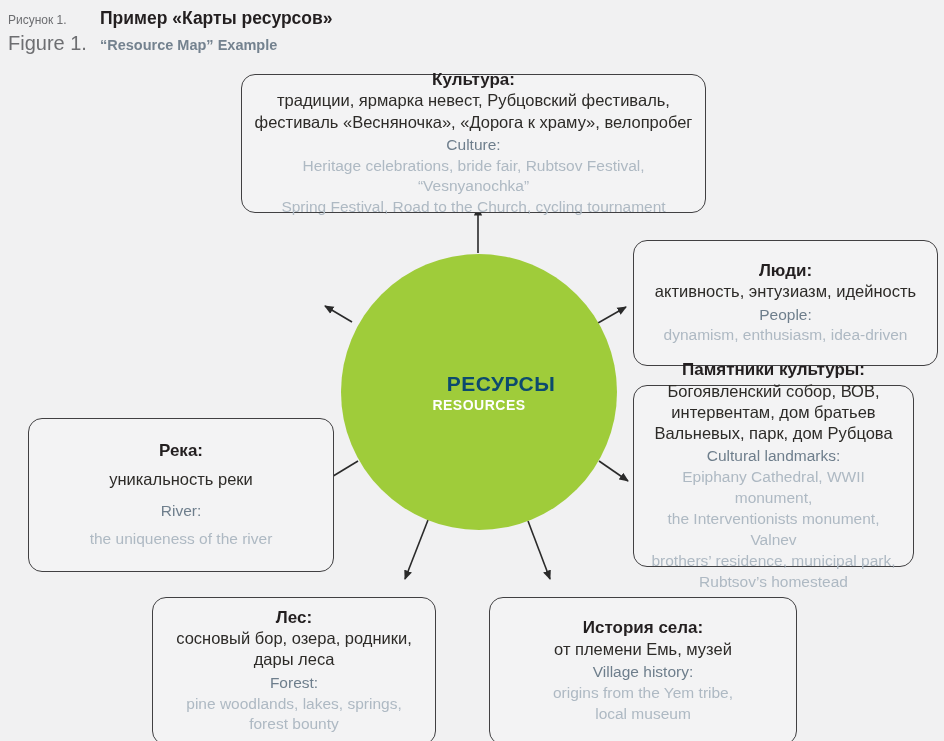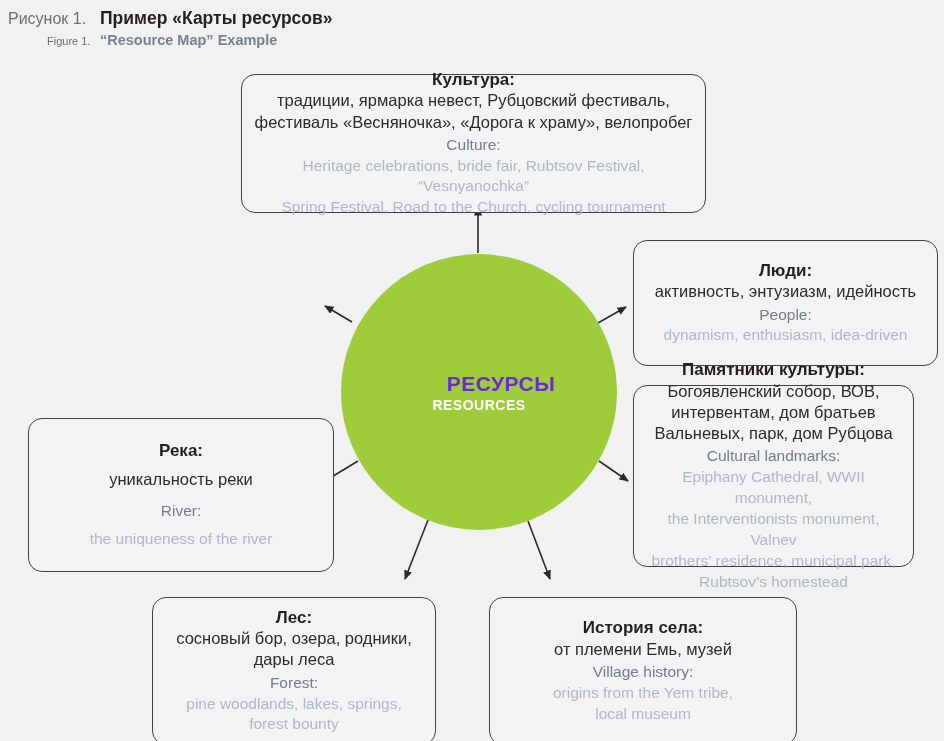--- a/index.html
+++ b/index.html
@@ -15,23 +15,23 @@
   }
 
   
   .fig-title {
     position:absolute; left:8px; top:8px;
     display:grid;
     grid-template-columns:92px auto;
     row-gap:3px;
     align-items:baseline;
   }
-  .fig-label-ru { font-size:16px; color:#6d6e71; }
+  .fig-label-ru { font-size:12px; color:#6d6e71; }
   .fig-title-ru { font-size:17.5px; font-weight:700; color:#231f20; }
-  .fig-label-en { font-size:11px; color:#6d6e71;margin-left:39px; }
+  .fig-label-en { font-size:20px; color:#6d6e71; }
   .fig-title-en { font-size:14.5px; font-weight:700; color:#74828f; }
 
   
   .node {
     position:absolute;
     box-sizing:border-box;
     border:1.4px solid #414042;
     border-radius:14px;
     background:#f3f3f4;
     display:flex; flex-direction:column;
@@ -57,21 +57,21 @@
   .center-circle {
     position:absolute;
     left:341px; top:254px;
     width:276px; height:276px;
     border-radius:50%;
     background:#9fcc3a;
     display:flex; flex-direction:column;
     justify-content:center; align-items:center;
     text-align:center;
   }
-  .center-ru { font-weight:700; font-size:21px; color:#6d28d9; letter-spacing:0.5px;margin-left:44px; }
+  .center-ru { font-weight:700; font-size:21px; color:#0c4a6e; letter-spacing:0.5px;margin-left:44px; }
   .center-en { font-weight:700; font-size:14px; color:#ffffff; letter-spacing:0.5px; margin-top:1px; }
 
   
   .arrow-layer {
     position:absolute; left:0; top:0;
     width:944px; height:741px;
     pointer-events:none;
   }
 </style>
 </head>

